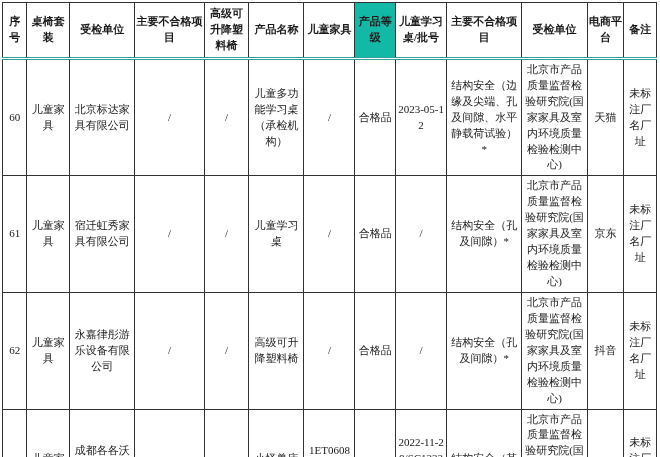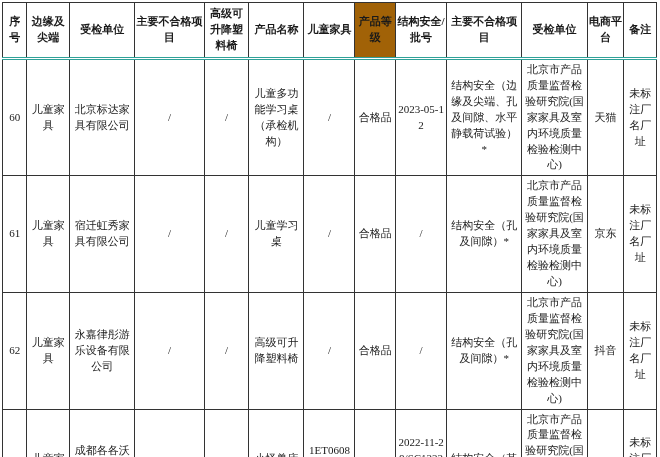--- a/index.html
+++ b/index.html
@@ -55,28 +55,28 @@
         <col style="width:40px">
         <col style="width:50px">
       <col style="width:74px">
         <col style="width:64px">
         <col style="width:36px">
       <col style="width:32px">
     </colgroup>
     <thead>
         <tr>
           <th>序号</th>
-          <th>边缘及尖端</th>
+          <th>桌椅套装</th>
           <th>受检单位</th>
           <th>主要不合格项目</th>
           <th>高级可升降塑料椅</th>
           <th>产品名称</th>
           <th>儿童家具</th>
-          <th style="background: #a16207;">产品等级</th>
-          <th>结构安全/批号</th>
+          <th style="background: #14b8a6;">产品等级</th>
+          <th>儿童学习桌/批号</th>
           <th>主要不合格项目</th>
           <th>受检单位</th>
           <th>电商平台</th>
           <th>备注</th>
         </tr>
       </thead>
     <tbody>
         <tr class="first">
           <td>60</td>
           <td>儿童家具</td>

